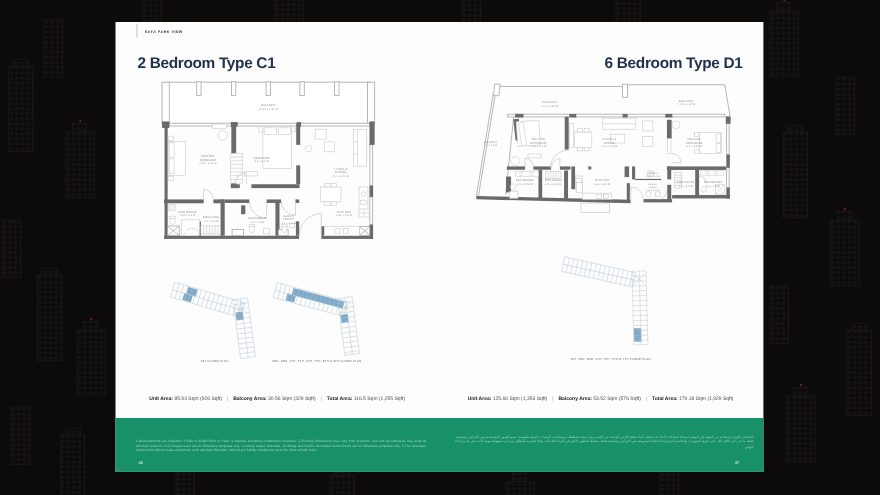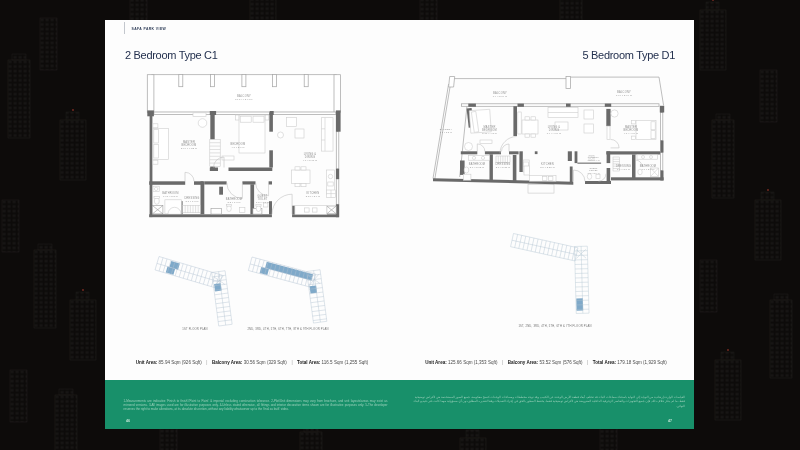--- a/index.html
+++ b/index.html
@@ -1,21 +1,21 @@
 <!DOCTYPE html>
 <html><head>
 <meta charset="utf-8">
 <style>
   html,body{margin:0;padding:0;width:800px;height:450px;background:#0d0b0a;overflow:hidden;}
   body{font-family:"Liberation Sans",sans-serif;position:relative;}
   .abs{position:absolute;}
   .page{position:absolute;left:105px;top:20px;width:589px;height:409px;background:#fdfdfd;}
   .tag{position:absolute;left:19px;top:2px;height:12px;border-left:1.6px solid #c3c7cd;padding-left:6.5px;display:flex;align-items:center;}
   .tag span{display:block;font-size:3.4px;font-weight:bold;letter-spacing:0.42px;color:#2b3a55;margin-top:2.5px;}
-  h1{margin:0;font-size:11px;font-weight:normal;color:#23304e;letter-spacing:-0.3px;}
+  h1{margin:0;font-size:14px;font-weight:bold;color:#23304e;letter-spacing:-0.3px;}
   .h-left{position:absolute;left:20px;top:29px;}
   .h-right{position:absolute;right:19px;top:29px;}
   .areas{position:absolute;top:340px;width:294px;text-align:center;font-size:4.55px;color:#4a4a4a;letter-spacing:0px;white-space:nowrap;}
   .areas b{color:#1a1a1a;}
   .areas .sep{color:#9a9a9a;padding:0 4.5px;}
   .footer{position:absolute;left:0;top:359.5px;width:589px;height:49.5px;background:#18906a;}
   .disc-en{position:absolute;left:18.5px;top:19.5px;width:264px;font-size:3px;line-height:4.05px;color:#9ed2bc;text-align:justify;}
   .disc-ar{position:absolute;right:9px;top:15px;width:272px;font-size:3px;line-height:4.5px;color:#9ed2bc;text-align:right;}
   .pgnum{position:absolute;top:39px;font-size:3.6px;color:#bfe3d3;font-weight:bold;}
 </style>
@@ -67,21 +67,21 @@
 </svg>
 
 <div class="page">
 
   <div class="tag">
       <span>SAFA PARK VIEW</span>
     </div>
 
   <h1 class="h-left">2 Bedroom Type C1</h1>
 
-  <h1 class="h-right">5 Bedroom Type D1</h1>
+  <h1 class="h-right">6 Bedroom Type D1</h1>
 
   <svg class="abs" style="left:40px;top:52px" width="200" height="148" viewBox="145 72 200 148" fill="none">
     <g stroke="#a8a8a8" stroke-width="0.75">
 
       <rect x="151.8" y="74.7" width="184.5" height="37.6" fill="#fff"></rect>
 
       <rect x="147.3" y="74.7" width="6.6" height="37.6" fill="#fff"></rect>
 
       <rect x="334" y="74.7" width="6.6" height="37.6" fill="#fff"></rect>
 

